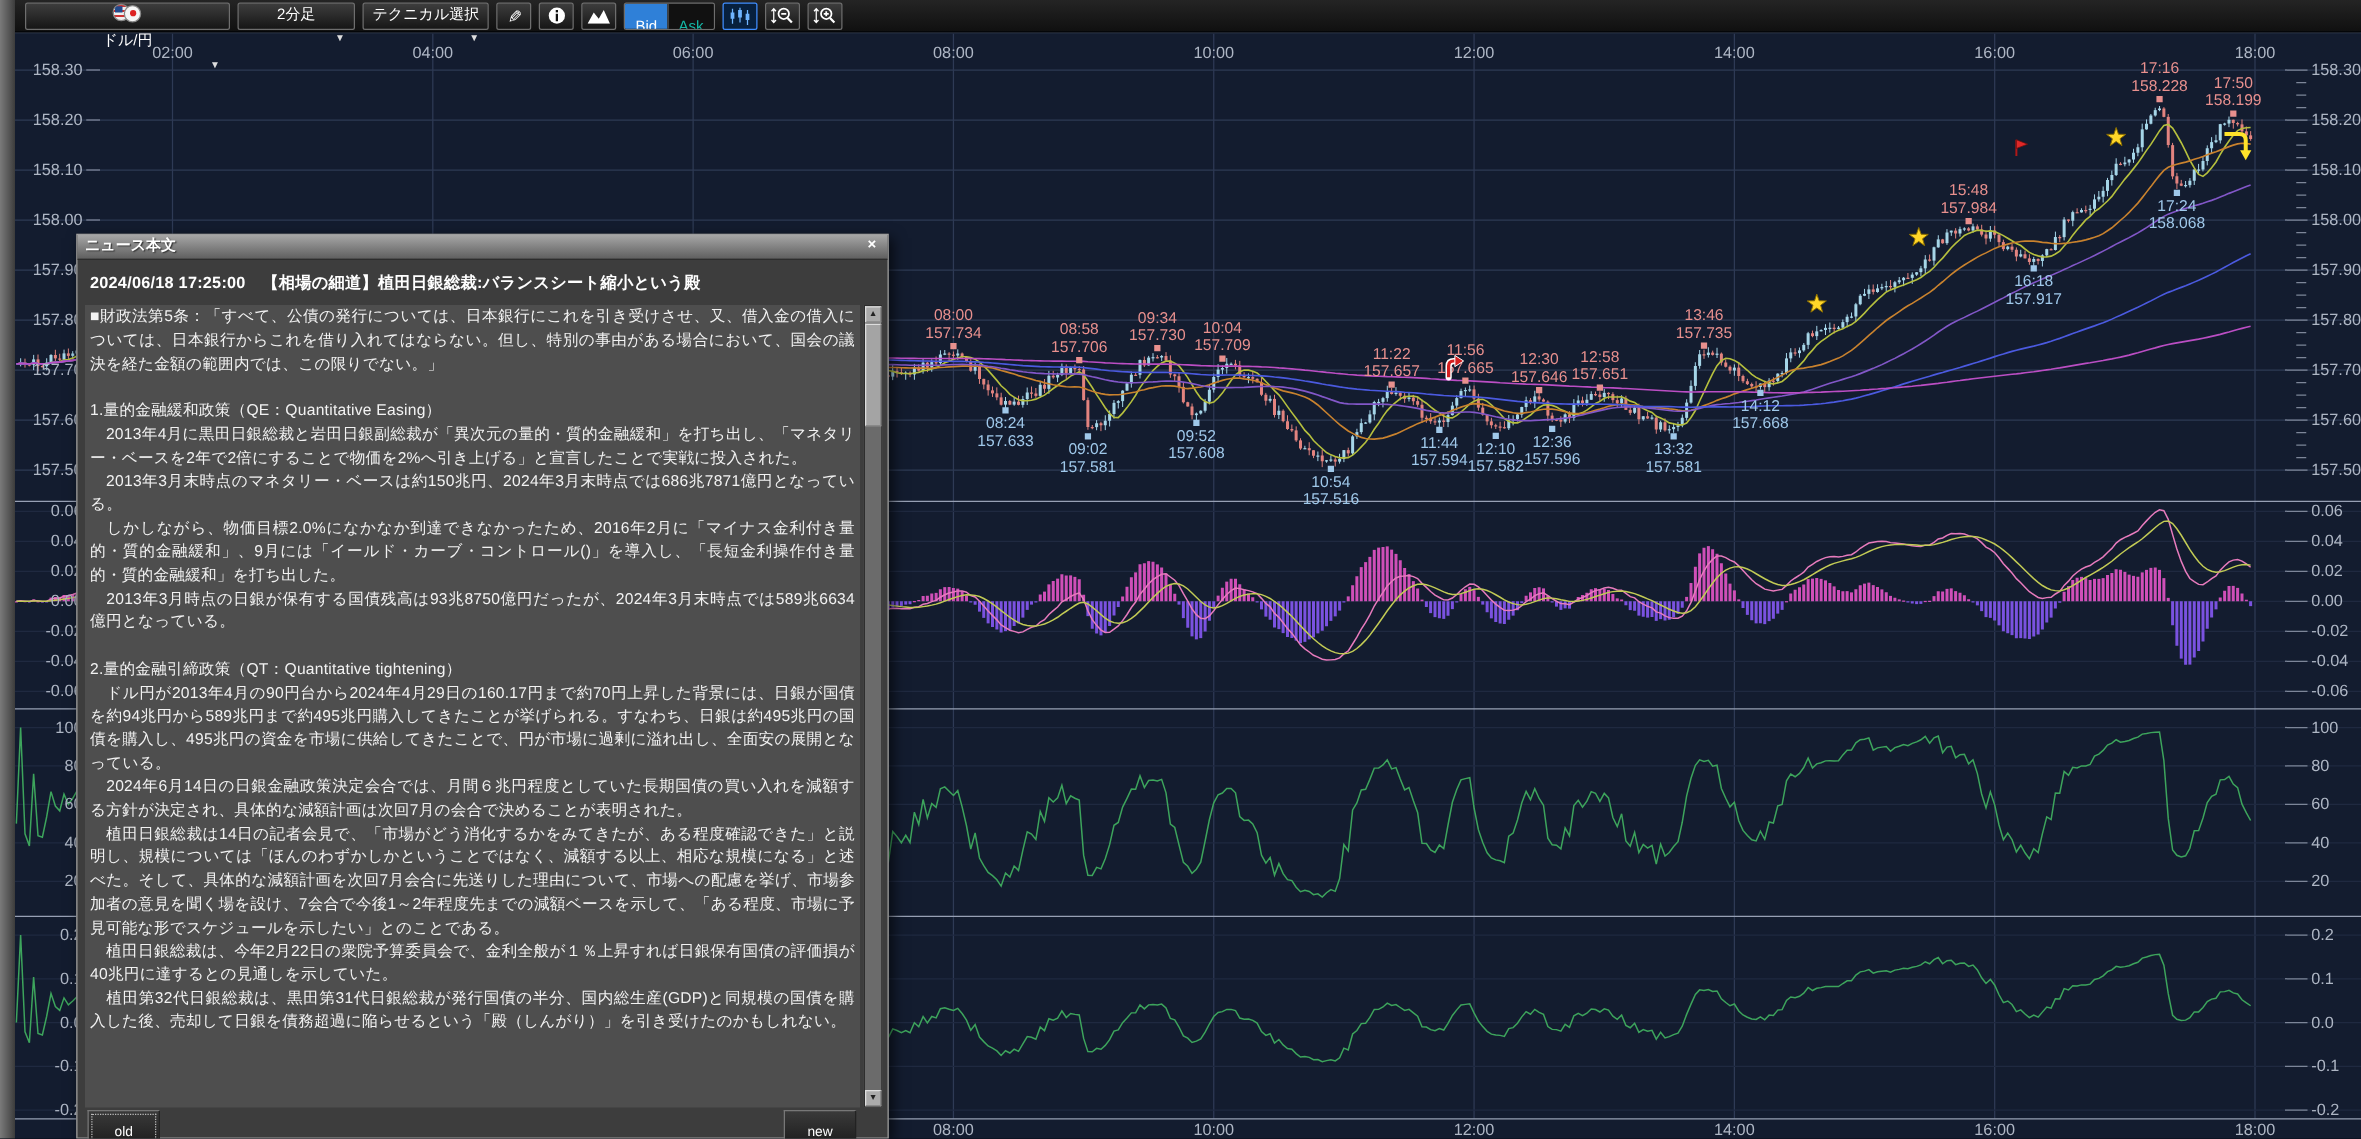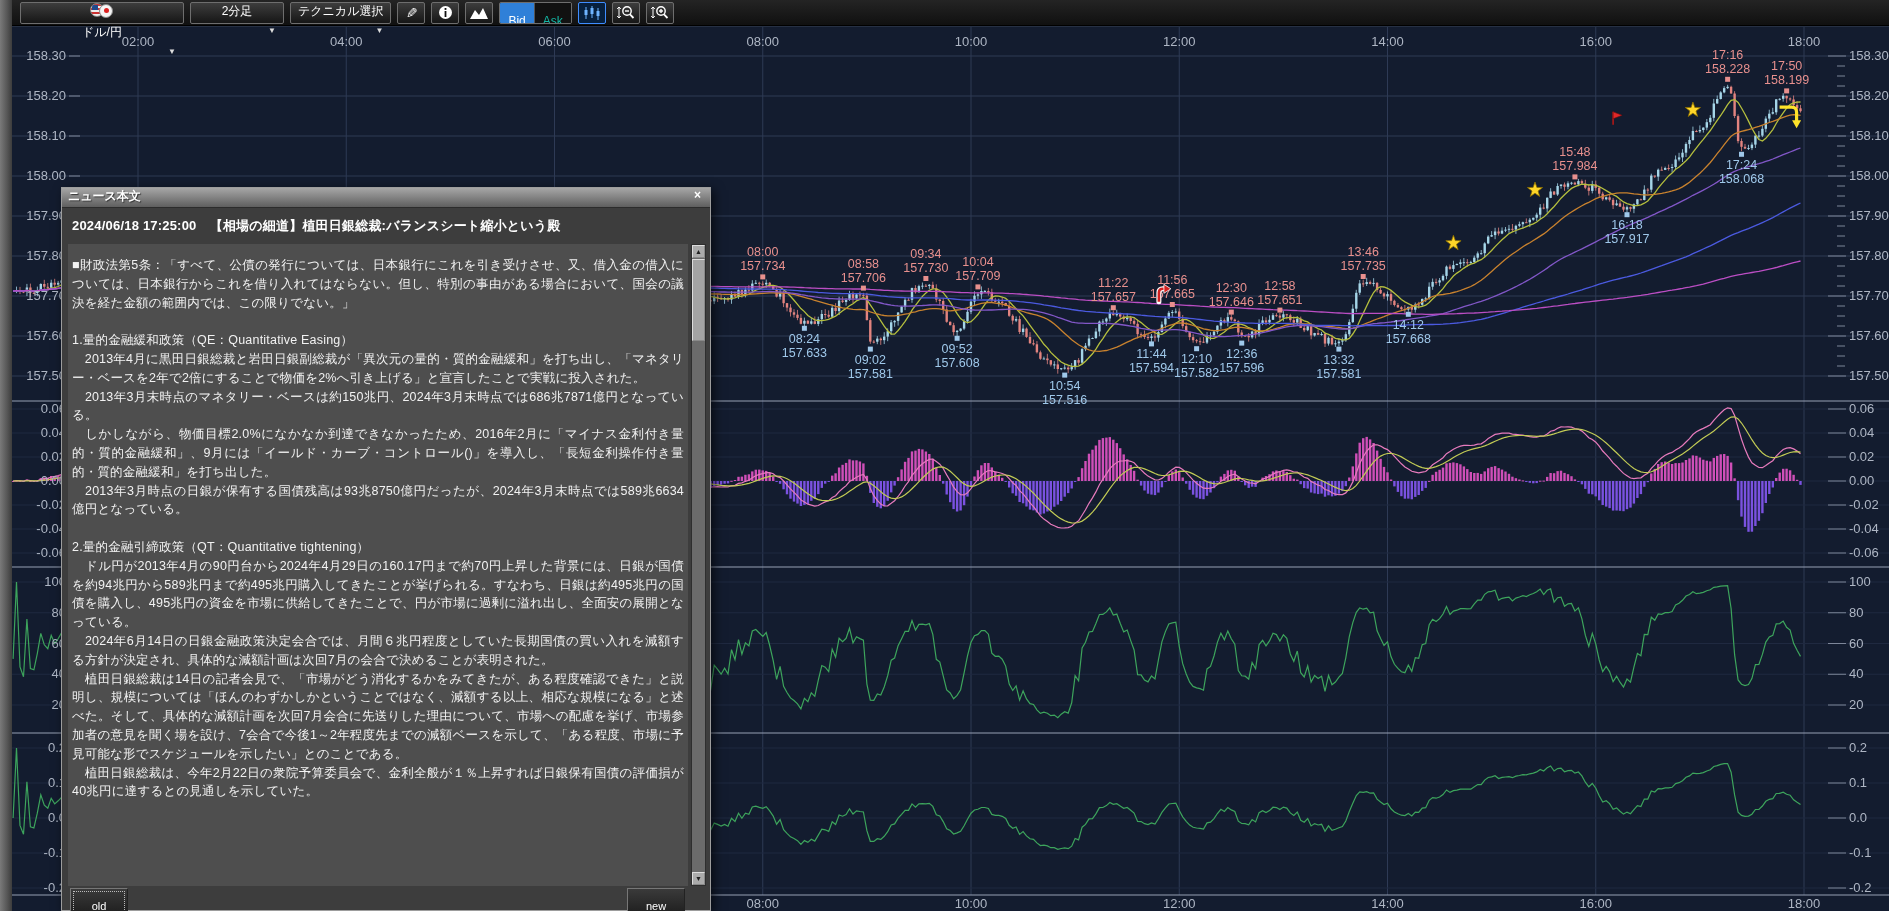--- a/index.html
+++ b/index.html
@@ -36,21 +36,21 @@
   
   .popup{position:absolute;left:61px;top:187px;width:650px;height:724px;z-index:10;
       background:#3d3d3d;border:1px solid #9d9d9d;box-shadow:3px 3px 10px rgba(0,0,0,.65);
       box-sizing:border-box;}
   .popup-titlebar{height:19px;background:linear-gradient(#a6a6a6,#5f5f5f);display:flex;
       align-items:flex-start;padding:0 6px;border-bottom:1px solid #2c2c2c;gap:11px;}
   .popup-title{color:#fff;font-size:12px;font-weight:bold;text-shadow:1px 1px 1px #333;}
   .popup-close{margin-left:auto;color:#fff;font-size:12px;font-weight:bold;cursor:pointer;padding:0 3px;}
   .news-headline{color:#fff;font-size:13px;font-weight:bold;padding:9px 0 4px 10px;letter-spacing:.2px;}
   .news-text{position:absolute;left:6px;right:22px;top:56px;bottom:24px;overflow:hidden;
-      background:#4e4e4e;padding:12px 4px 0 4px;}
+      background:#4e4e4e;padding:0 4px 0 4px;}
   .np{margin:0;color:#f2f2f2;font-size:12.5px;line-height:18.8px;letter-spacing:.2px;
       text-align:justify;word-break:break-all;}
   .np.blank{height:18.8px;}
   .news-scrollbar{position:absolute;top:56px;bottom:24px;right:4px;width:15px;background:#6b6b6b;
       border:1px solid #2e2e2e;box-sizing:border-box;}
   .sb-btn{position:absolute;left:0;width:13px;height:13px;background:#ababab;color:#222;
       font-size:7px;display:flex;align-items:center;justify-content:center;cursor:pointer;
       border:1px outset #ddd;box-sizing:border-box;}
   .sb-btn.up{top:0;}
   .sb-btn.down{bottom:0;}
@@ -2007,20 +2007,21 @@
         <p class="np">　2013年4月に黒田日銀総裁と岩田日銀副総裁が「異次元の量的・質的金融緩和」を打ち出し、「マネタリー・ベースを2年で2倍にすることで物価を2%へ引き上げる」と宣言したことで実戦に投入された。</p>
         <p class="np">　2013年3月末時点のマネタリー・ベースは約150兆円、2024年3月末時点では686兆7871億円となっている。</p>
         <p class="np">　しかしながら、物価目標2.0%になかなか到達できなかったため、2016年2月に「マイナス金利付き量的・質的金融緩和」、9月には「イールド・カーブ・コントロール()」を導入し、「長短金利操作付き量的・質的金融緩和」を打ち出した。</p>
         <p class="np">　2013年3月時点の日銀が保有する国債残高は93兆8750億円だったが、2024年3月末時点では589兆6634億円となっている。</p>
         <p class="np blank"></p>
         <p class="np">2.量的金融引締政策（QT：Quantitative tightening）</p>
         <p class="np">　ドル円が2013年4月の90円台から2024年4月29日の160.17円まで約70円上昇した背景には、日銀が国債を約94兆円から589兆円まで約495兆円購入してきたことが挙げられる。すなわち、日銀は約495兆円の国債を購入し、495兆円の資金を市場に供給してきたことで、円が市場に過剰に溢れ出し、全面安の展開となっている。</p>
         <p class="np">　2024年6月14日の日銀金融政策決定会合では、月間６兆円程度としていた長期国債の買い入れを減額する方針が決定され、具体的な減額計画は次回7月の会合で決めることが表明された。</p>
         <p class="np">　植田日銀総裁は14日の記者会見で、「市場がどう消化するかをみてきたが、ある程度確認できた」と説明し、規模については「ほんのわずかしかということではなく、減額する以上、相応な規模になる」と述べた。そして、具体的な減額計画を次回7月会合に先送りした理由について、市場への配慮を挙げ、市場参加者の意見を聞く場を設け、7会合で今後1～2年程度先までの減額ベースを示して、「ある程度、市場に予見可能な形でスケジュールを示したい」とのことである。</p>
         <p class="np">　植田日銀総裁は、今年2月22日の衆院予算委員会で、金利全般が１％上昇すれば日銀保有国債の評価損が40兆円に達するとの見通しを示していた。</p>
+        <p class="np">　植田第32代日銀総裁は、黒田第31代日銀総裁が発行国債の半分、国内総生産(GDP)と同規模の国債を購入した後、売却して日銀を債務超過に陥らせるという「殿（しんがり）」を引き受けたのかもしれない。</p>
       </div>
     <div class="news-scrollbar">
       <div class="sb-btn up">▲</div>
       <div class="sb-thumb"></div>
       <div class="sb-btn down">▼</div>
     </div>
     <div class="news-btnbar">
       <button class="nbtn old">old</button>
       <button class="nbtn new">new</button>
     </div>

